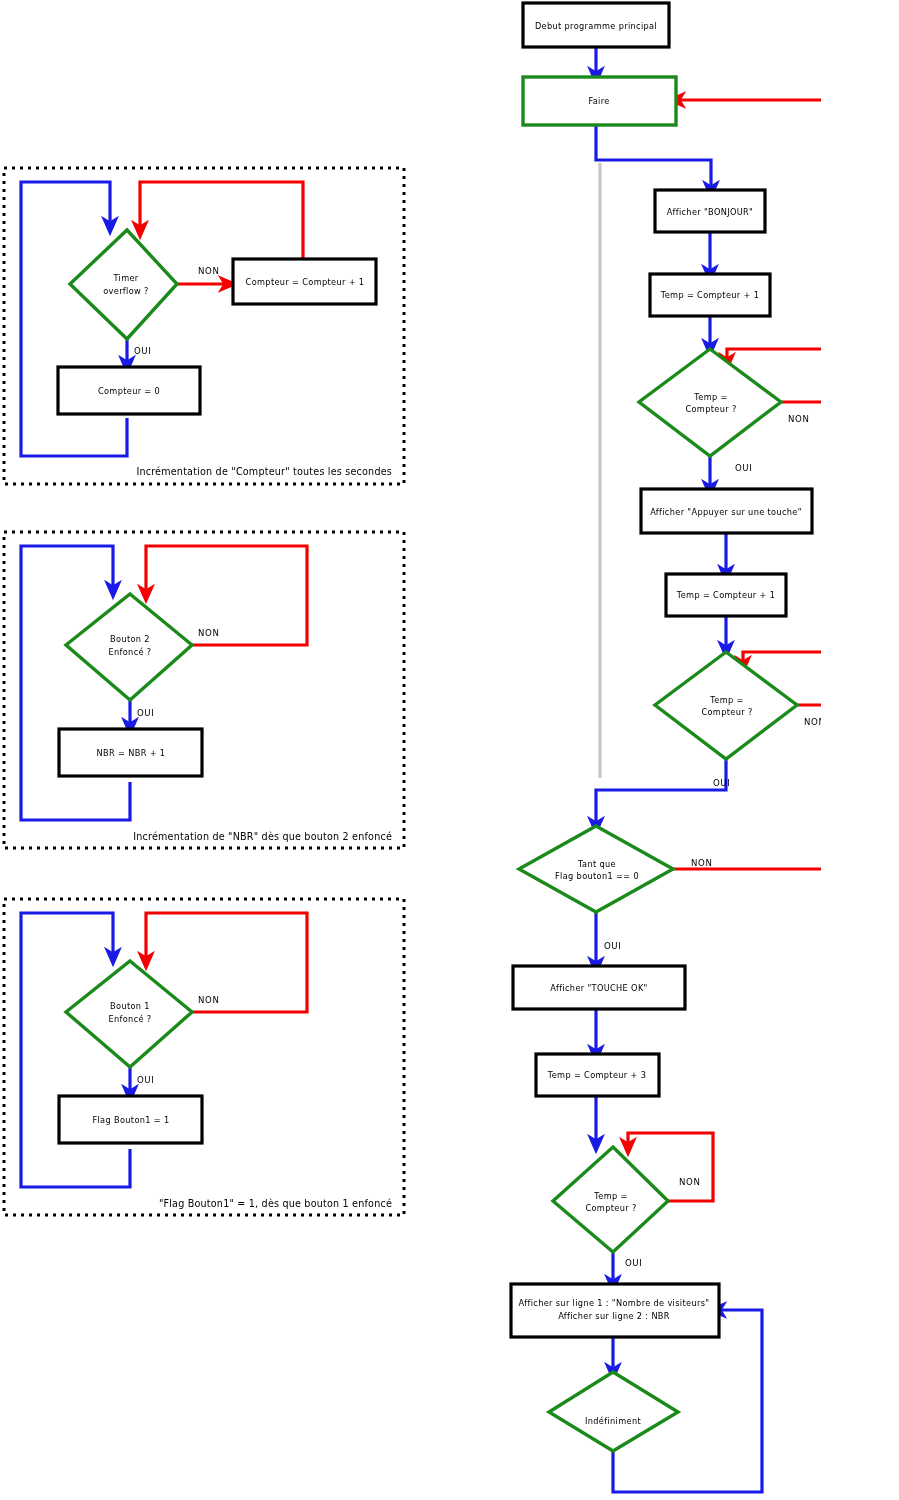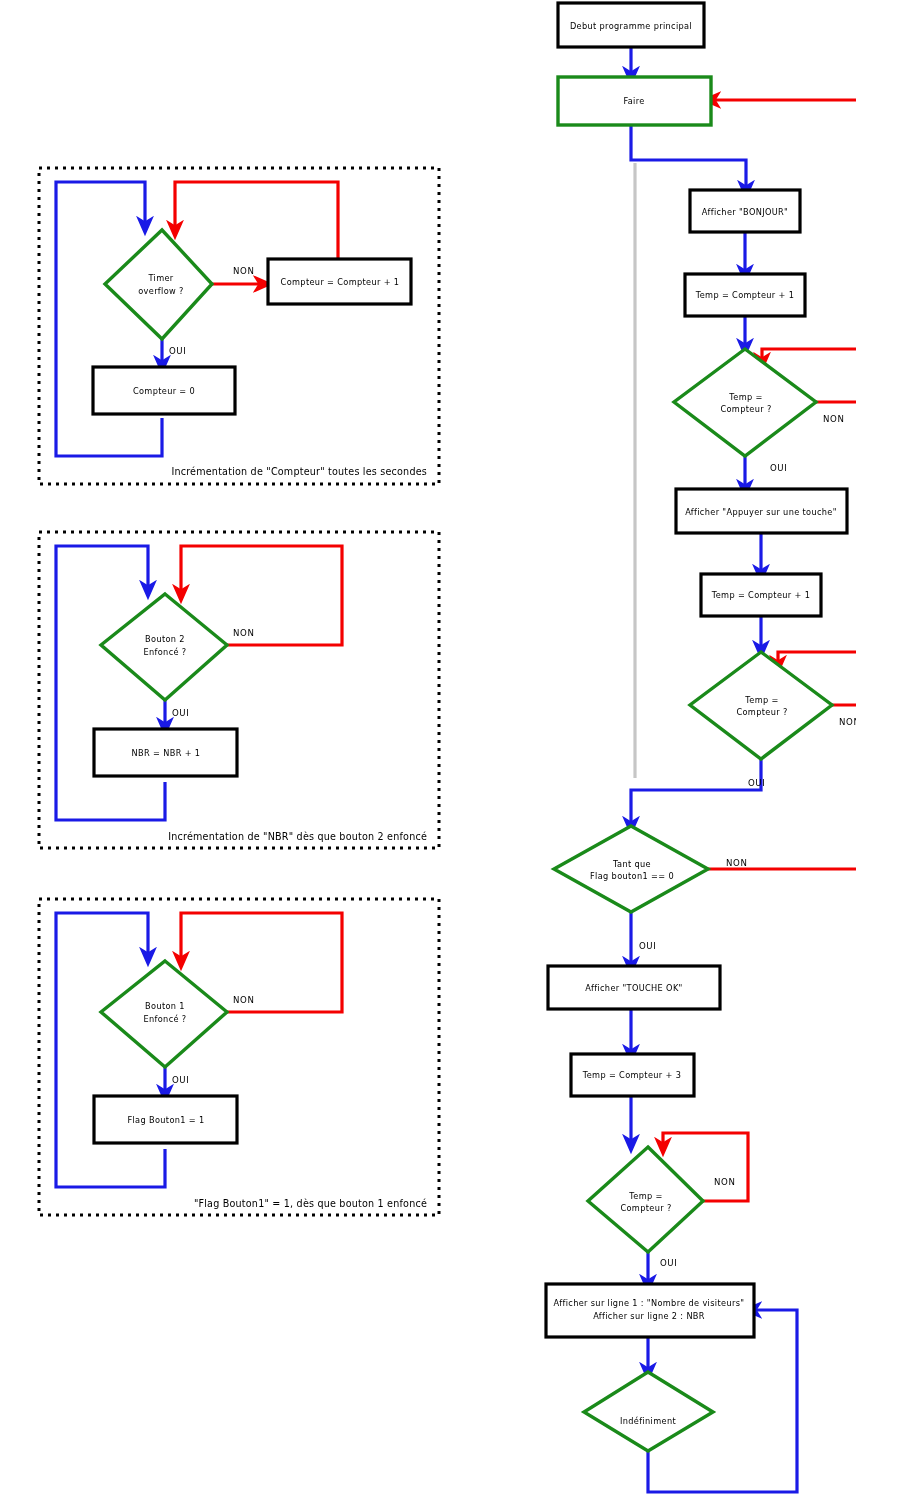--- a/index.html
+++ b/index.html
@@ -9,21 +9,20 @@
   }
   body {
     font-family: "DejaVu Sans", sans-serif;
   }
   #canvas {
     position: relative;
     width: 821px;
     height: 1500px;
     background: #ffffff;
     overflow: hidden;
-    margin-left: 35px;
   }
   svg.layer {
     position: absolute;
     top: 0;
     left: 0;
     width: 899px;
     height: 1500px;
   }
   .node-text {
     font-family: "DejaVu Sans", sans-serif;

